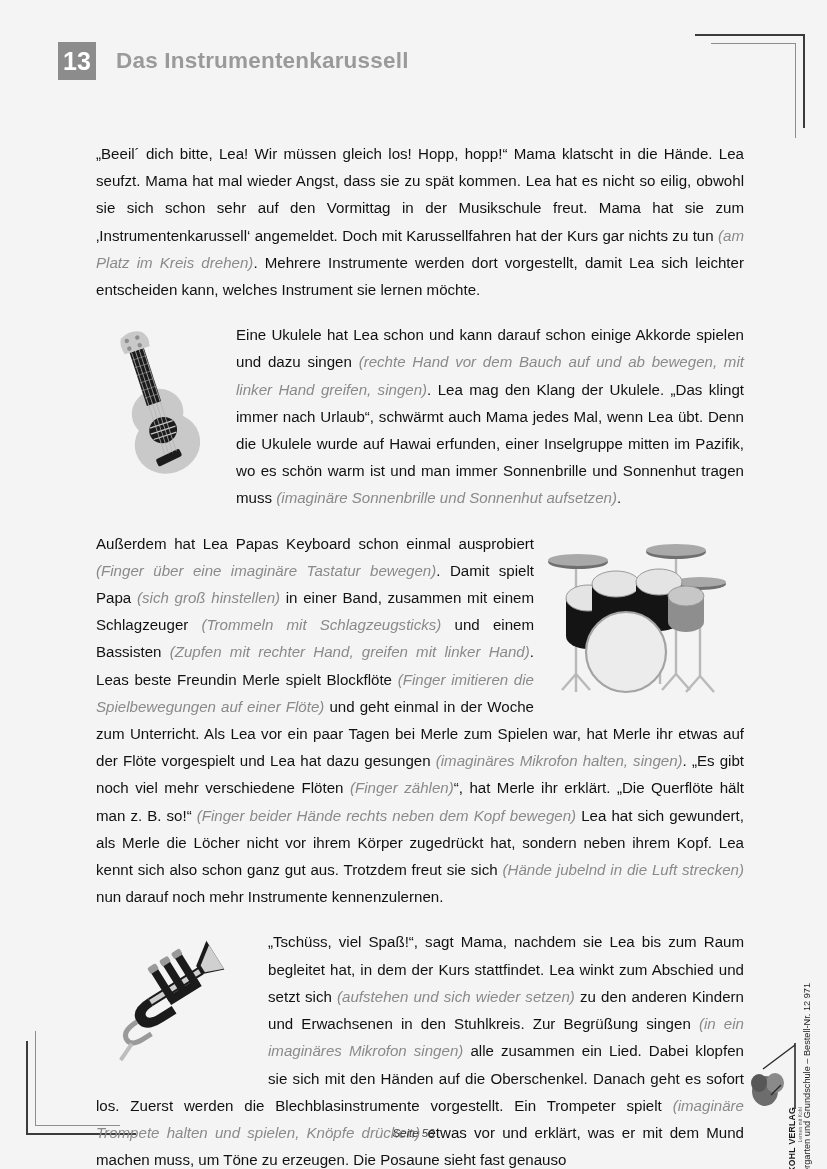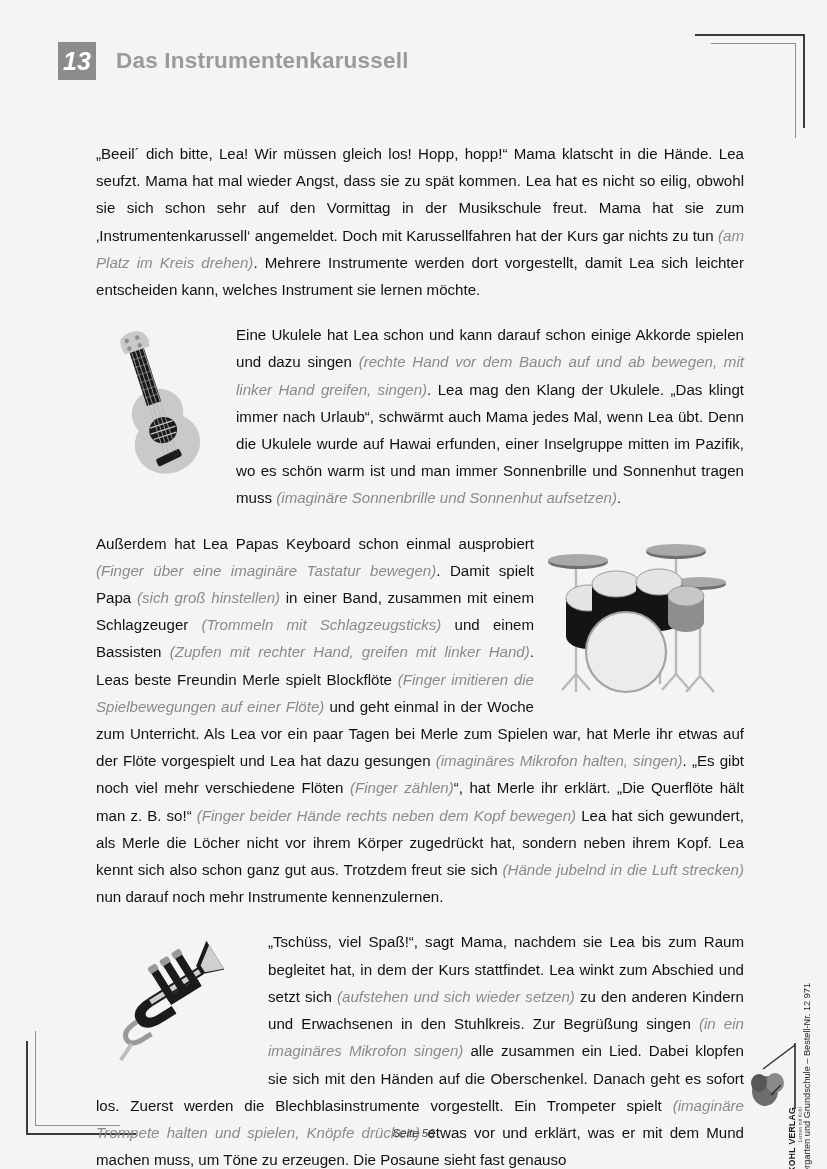--- a/index.html
+++ b/index.html
@@ -72,21 +72,20 @@
     width: 38px;
     height: 38px;
     background: #8c8c8c;
     color: #ffffff;
     font-size: 25px;
     font-weight: bold;
     display: flex;
     align-items: center;
     justify-content: center;
     letter-spacing: 0px;
-    font-style: italic;
   }
   #chapter-title {
     margin-left: 20px;
     font-size: 22.5px;
     font-weight: bold;
     color: #9a9a9a;
     letter-spacing: 0.2px;
     text-align: center;
   }
 

